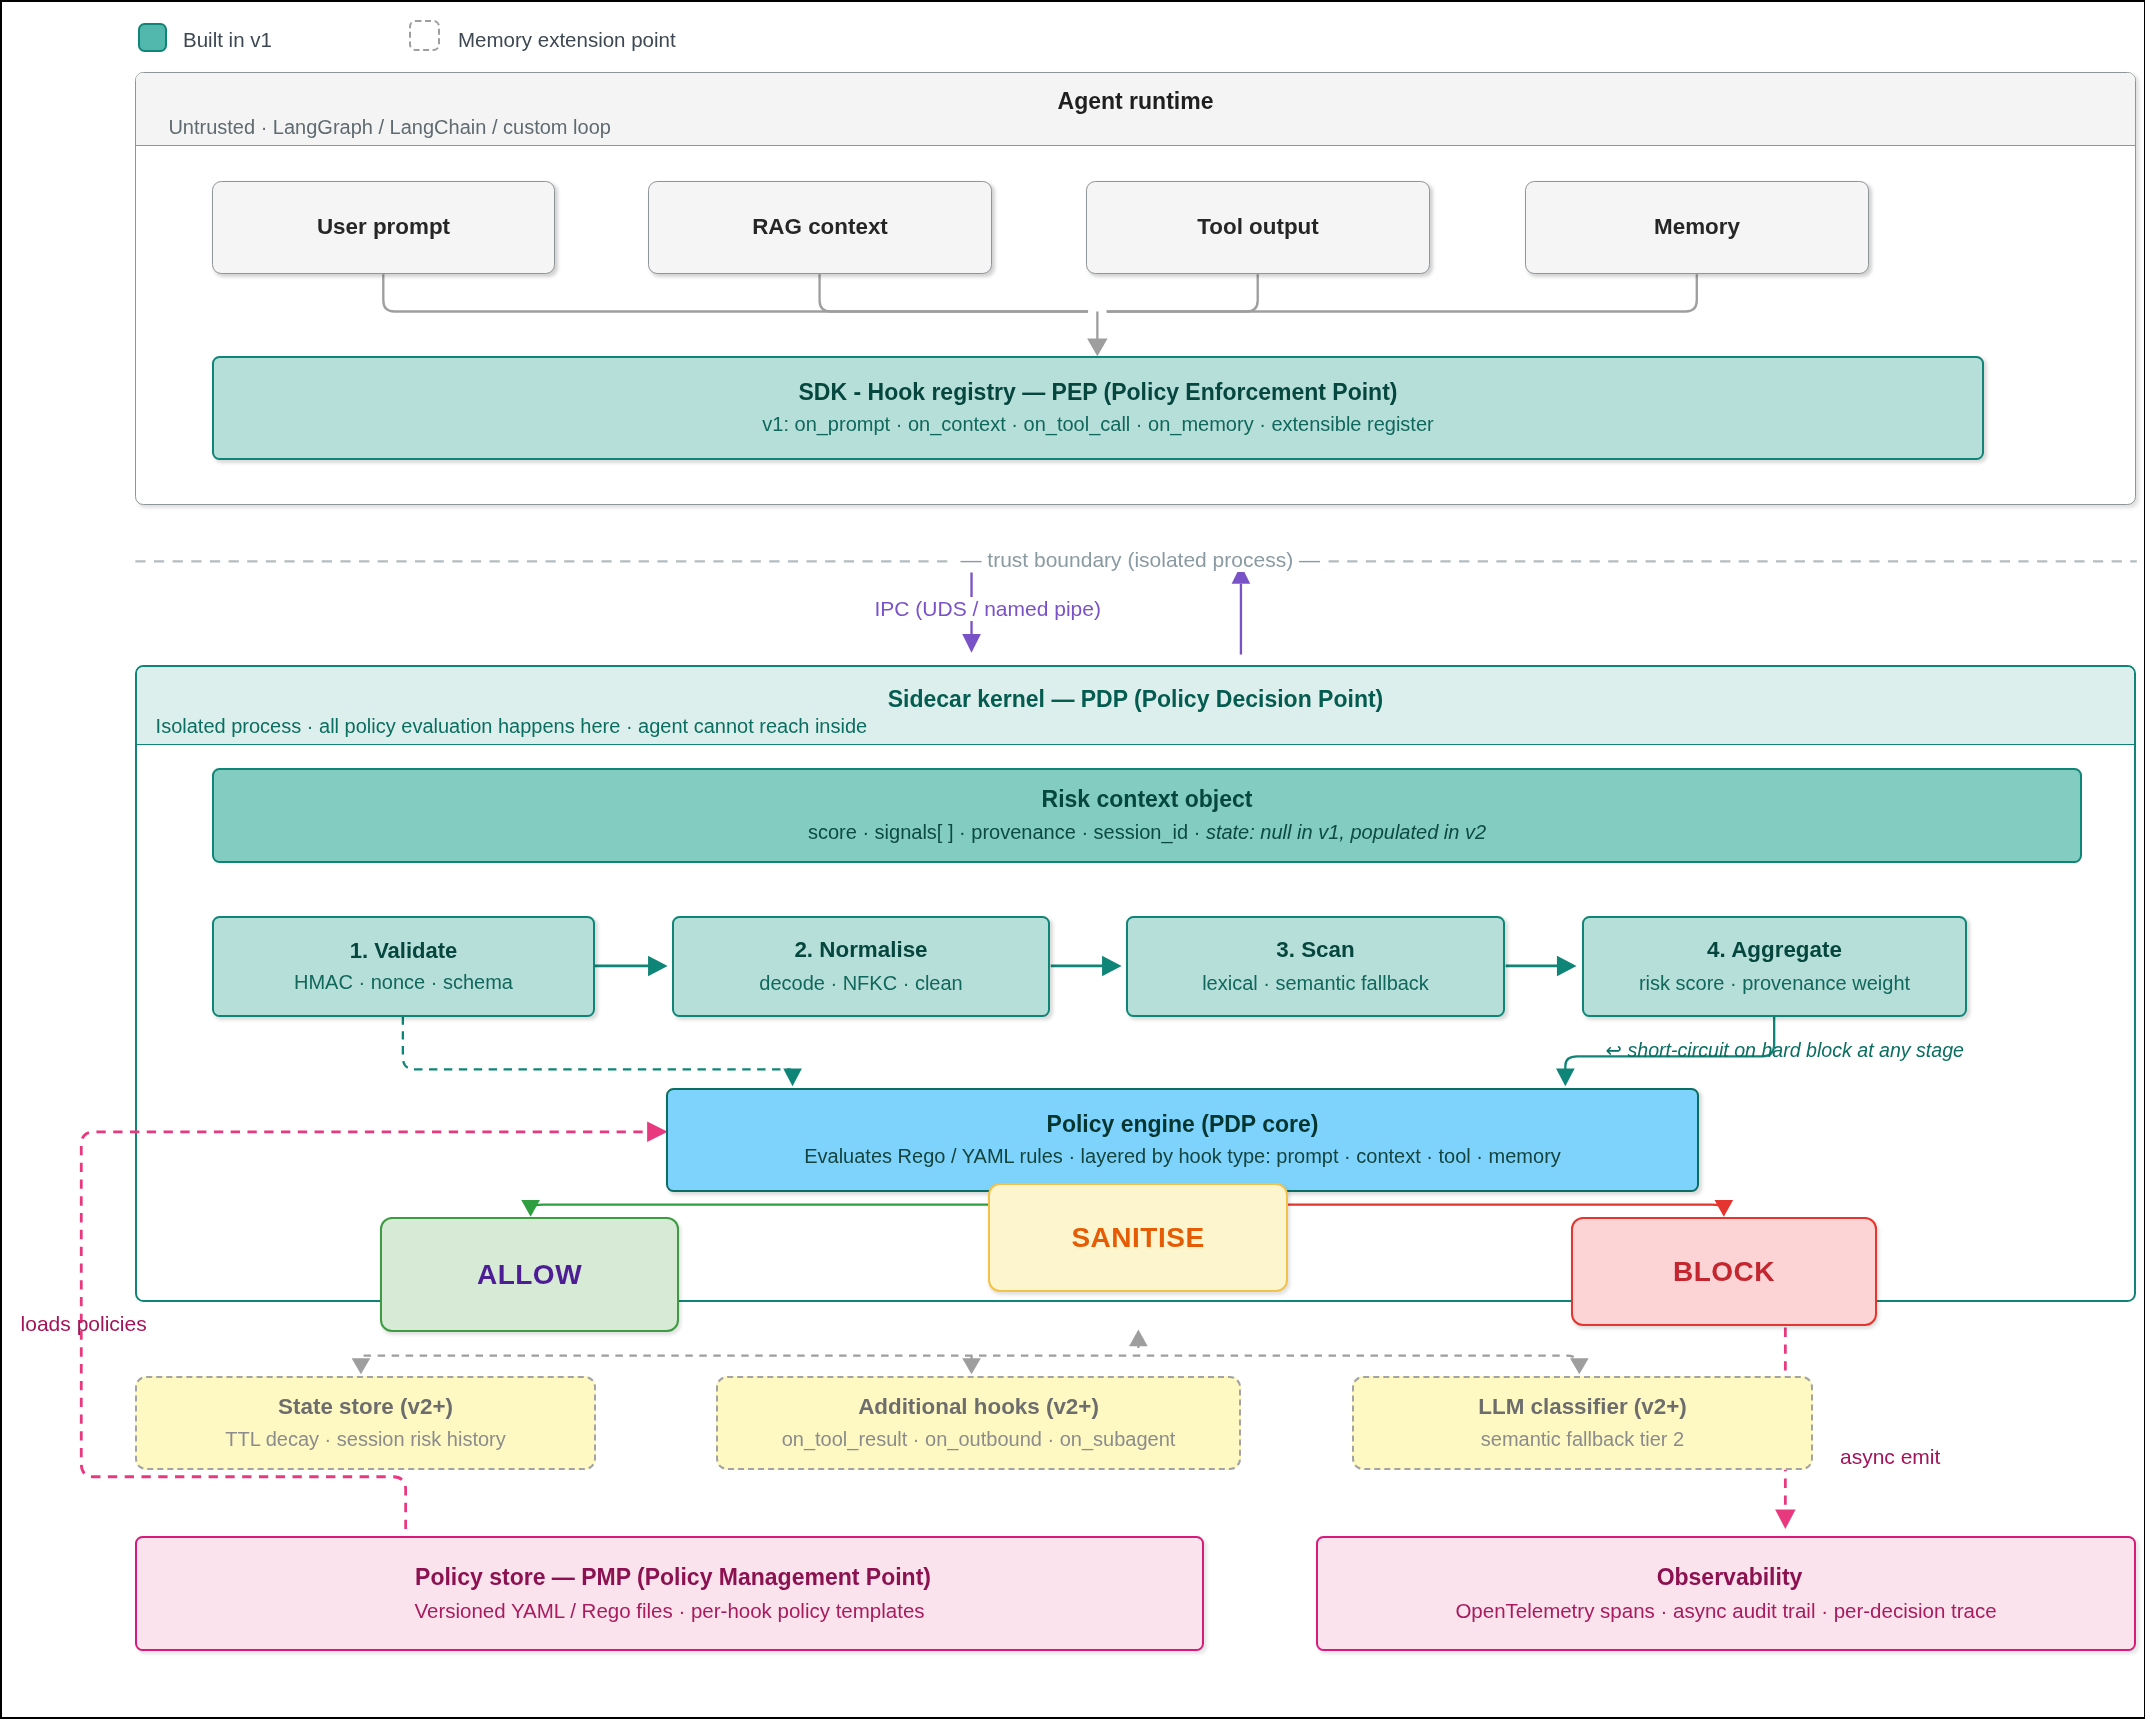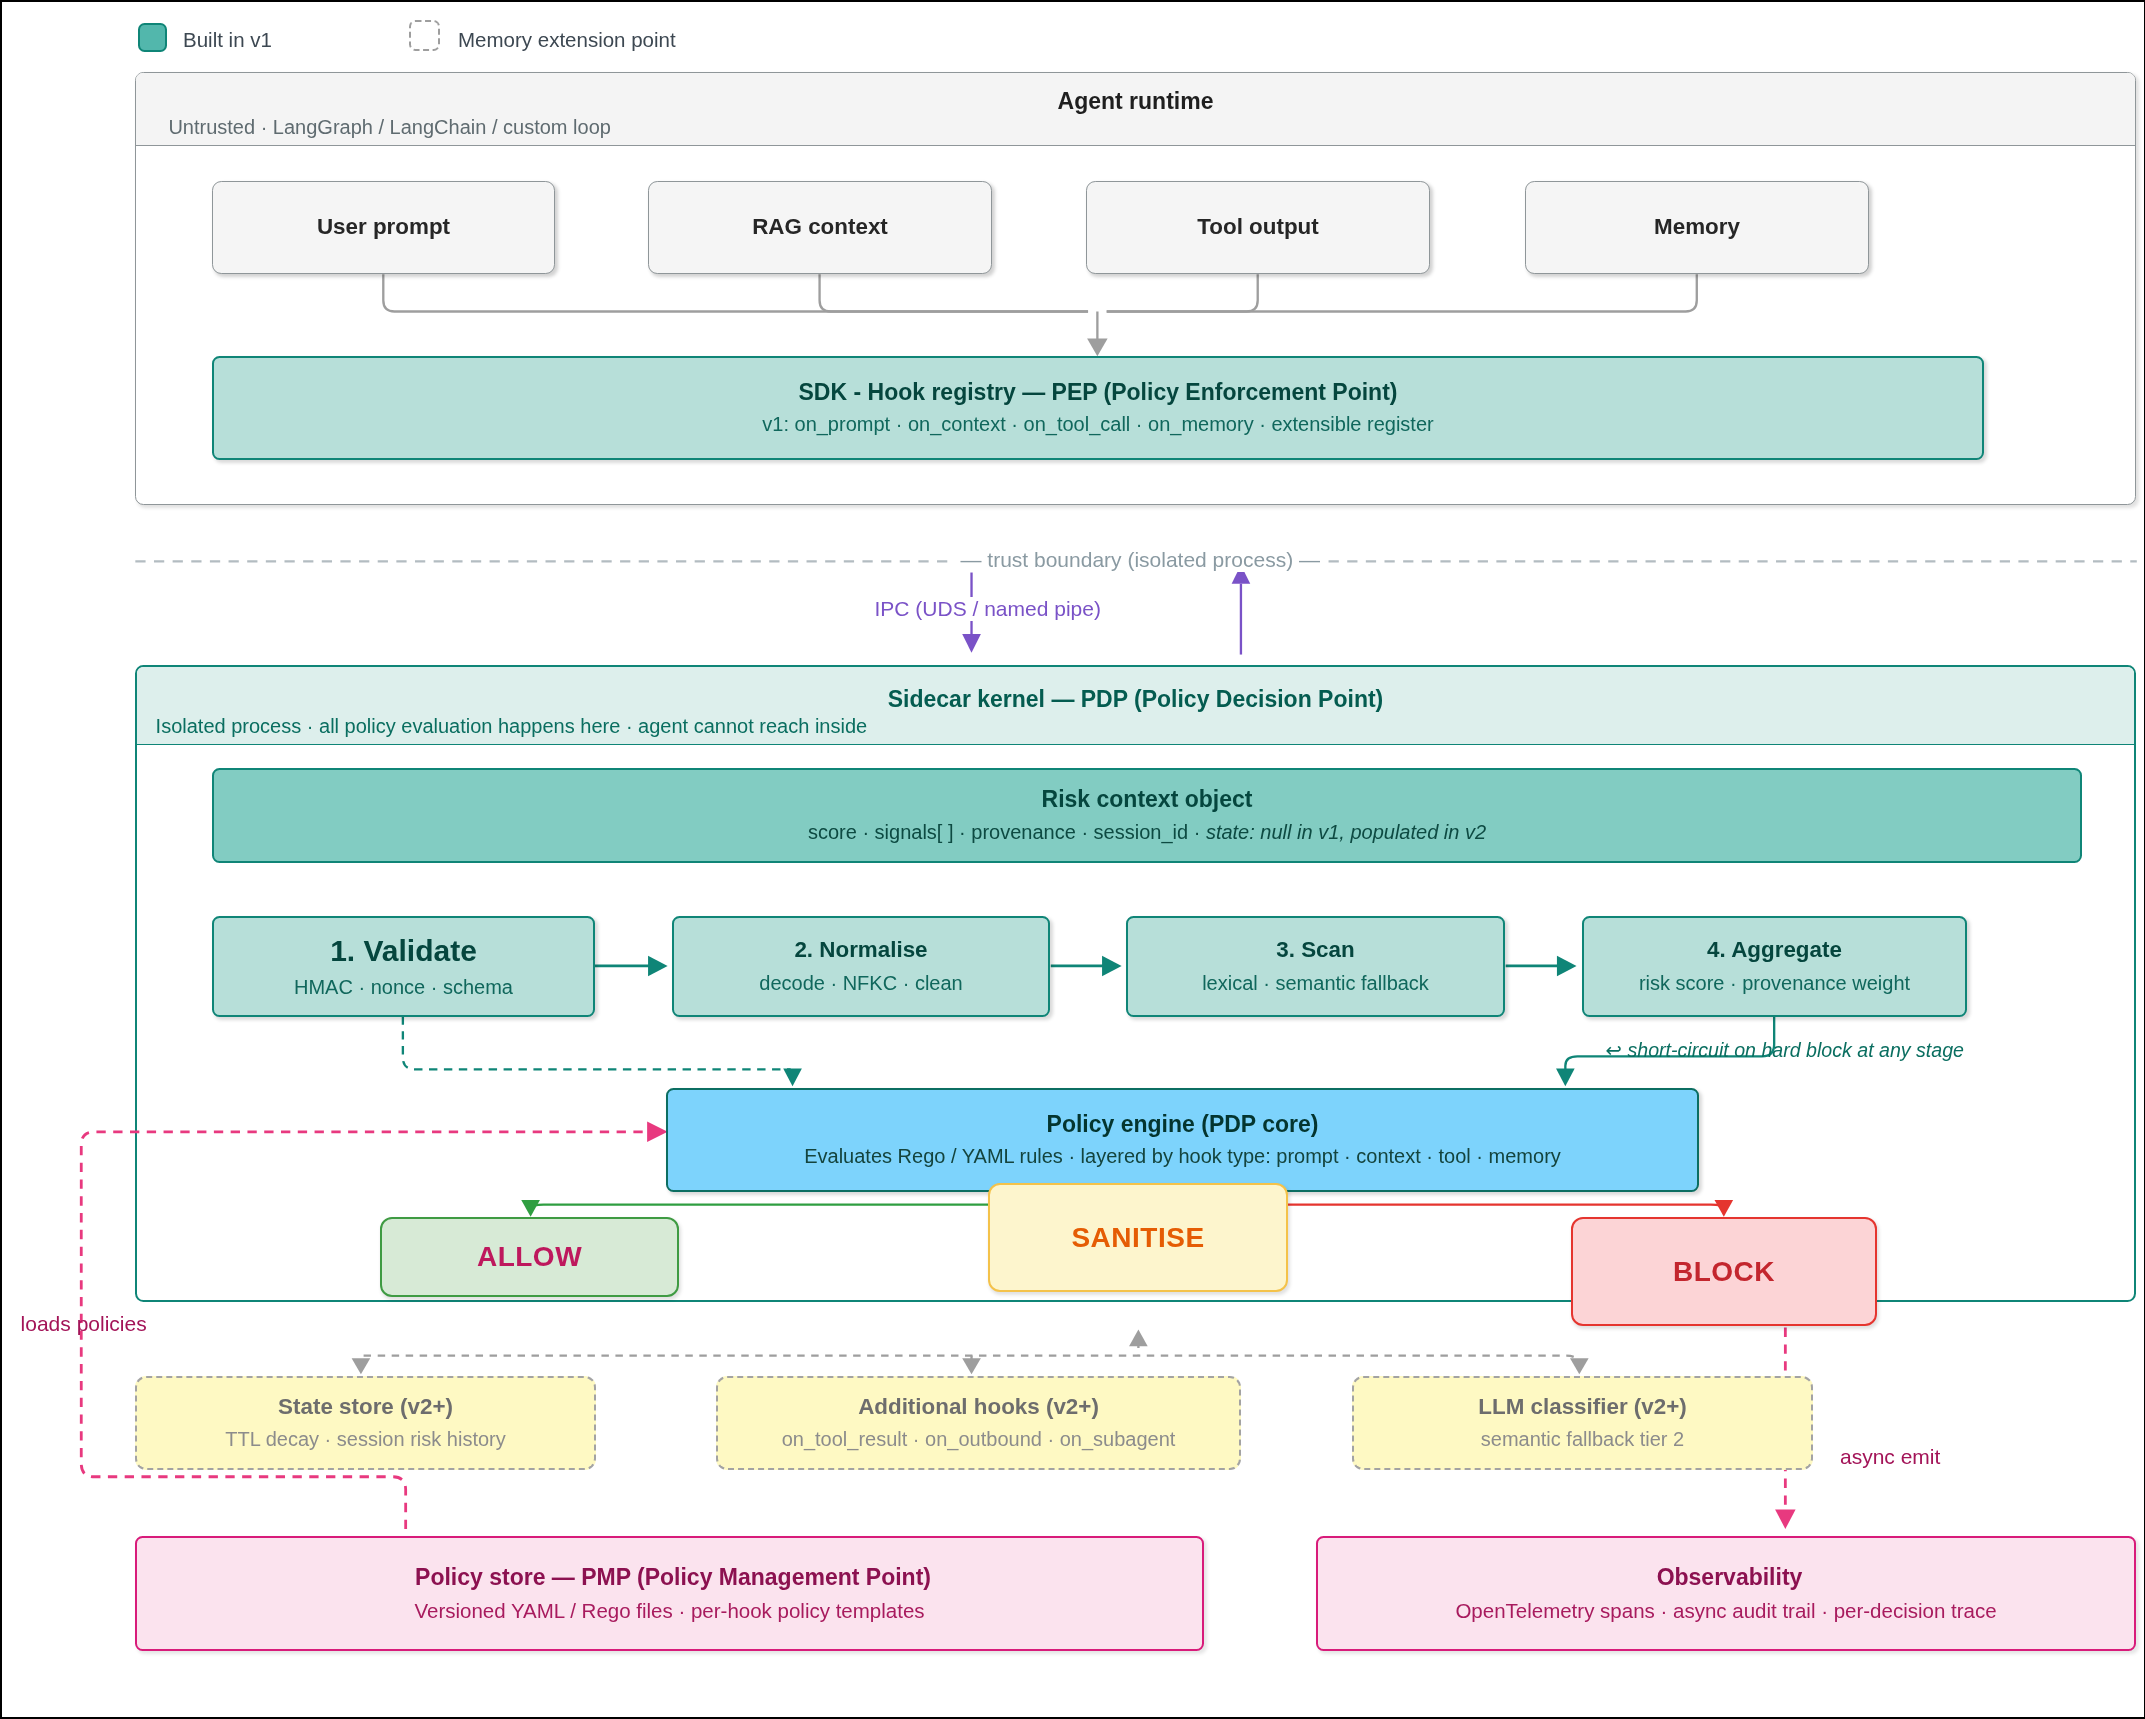--- a/index.html
+++ b/index.html
@@ -151,21 +151,21 @@
   <div class="edge-label wbg" style="left:865px;top:595px;color:#7a52c7;">IPC (UDS / named pipe)</div>
 
   <div class="box teal-mid" style="left:210px;top:766px;width:1870px;height:95px;">
     <div class="title teal-title">Risk context object</div>
     <div class="sub" style="color:#0d4a42;">
       <span>score · signals[ ] · provenance · session_id · </span><i>state: null in v1, populated in v2</i>
     </div>
   </div>
 
   <div class="box teal-light" style="left:210px;top:914px;width:383px;height:101px;">
-    <div class="title teal-title" style="font-size:30px;">1. Validate</div>
+    <div class="title teal-title" style="font-size:22px;">1. Validate</div>
     <div class="sub teal-sub">HMAC · nonce · schema</div>
   </div>
   <div class="box teal-light" style="left:670px;top:914px;width:378px;height:101px;">
     <div class="title teal-title" style="font-size:22.4px;">2. Normalise</div>
     <div class="sub teal-sub">decode · NFKC · clean</div>
   </div>
   <div class="box teal-light" style="left:1124px;top:914px;width:379px;height:101px;">
     <div class="title teal-title" style="font-size:22.4px;">3. Scan</div>
     <div class="sub teal-sub">lexical · semantic fallback</div>
   </div>
@@ -174,21 +174,21 @@
     <div class="sub teal-sub">risk score · provenance weight</div>
   </div>
 
   <div class="edge-label" style="left:1468px;top:1037px;width:494px;text-align:right;font-style:italic;font-size:19.6px;color:#0a6e60;">↩ short-circuit on hard block at any stage</div>
 
   <div class="box teal-deep" style="left:664px;top:1086px;width:1033px;height:104px;">
     <div class="title" style="color:#04352f;">Policy engine (PDP core)</div>
     <div class="sub" style="color:#14443d;">Evaluates Rego / YAML rules · layered by hook type: prompt · context · tool · memory</div>
   </div>
 
-  <div class="box decision" style="left:378px;top:1215px;width:299px;height:80px;background:#d7ead6;border:2.8px solid #3f9b43;color:#be185d;">
+  <div class="box decision" style="left:378px;top:1215px;width:299px;height:115px;background:#d7ead6;border:2.8px solid #3f9b43;color:#4c1d95;">
     <div>ALLOW</div>
   </div>
   <div class="box decision" style="left:986px;top:1181px;width:300px;height:109px;background:#fdf5cd;border:2.8px solid #f4c24a;color:#e55c04;">
     <div>SANITISE</div>
   </div>
   <div class="box decision" style="left:1569px;top:1215px;width:306px;height:109px;background:#fcd4d6;border:2.8px solid #e5352f;color:#c3262e;">
     <div>BLOCK</div>
   </div>
 
   <div class="box future" style="left:133px;top:1374px;width:461px;height:94px;">

